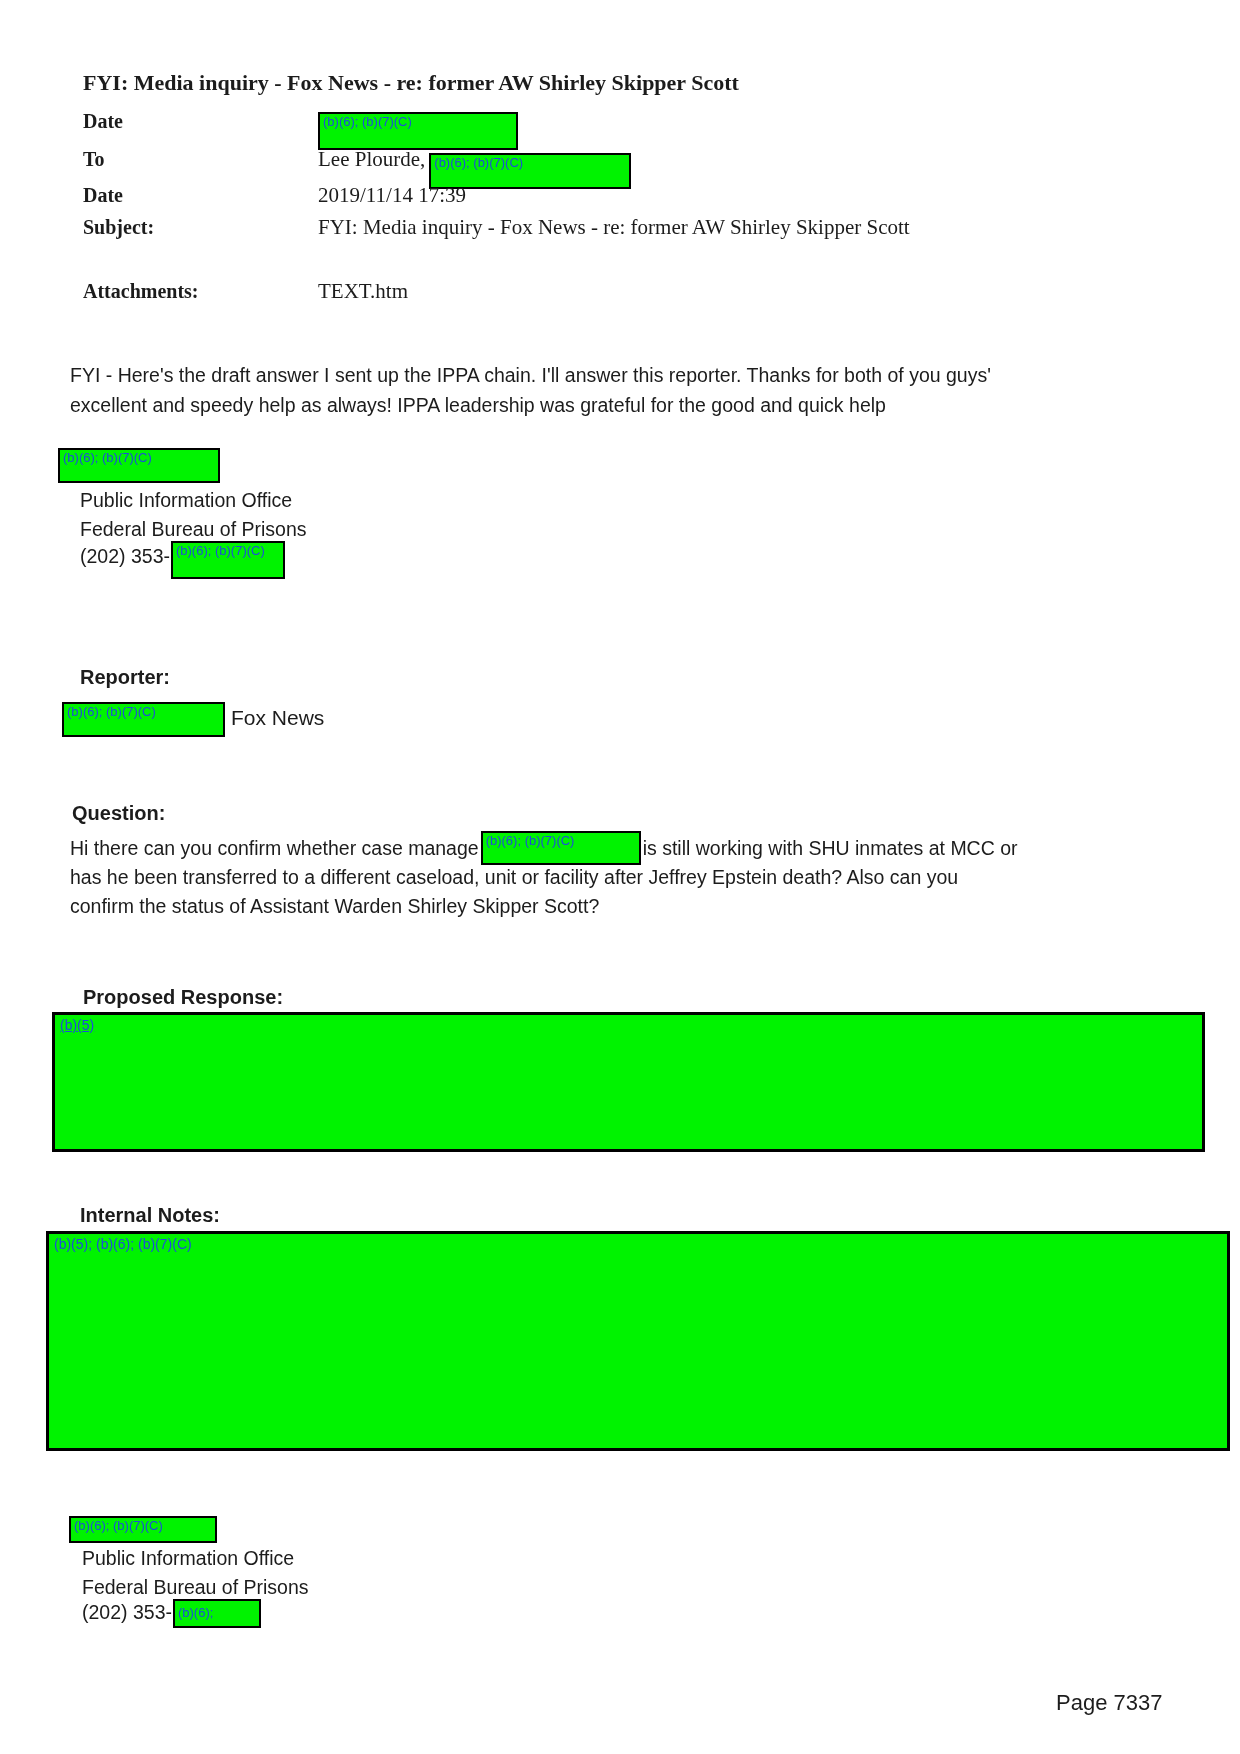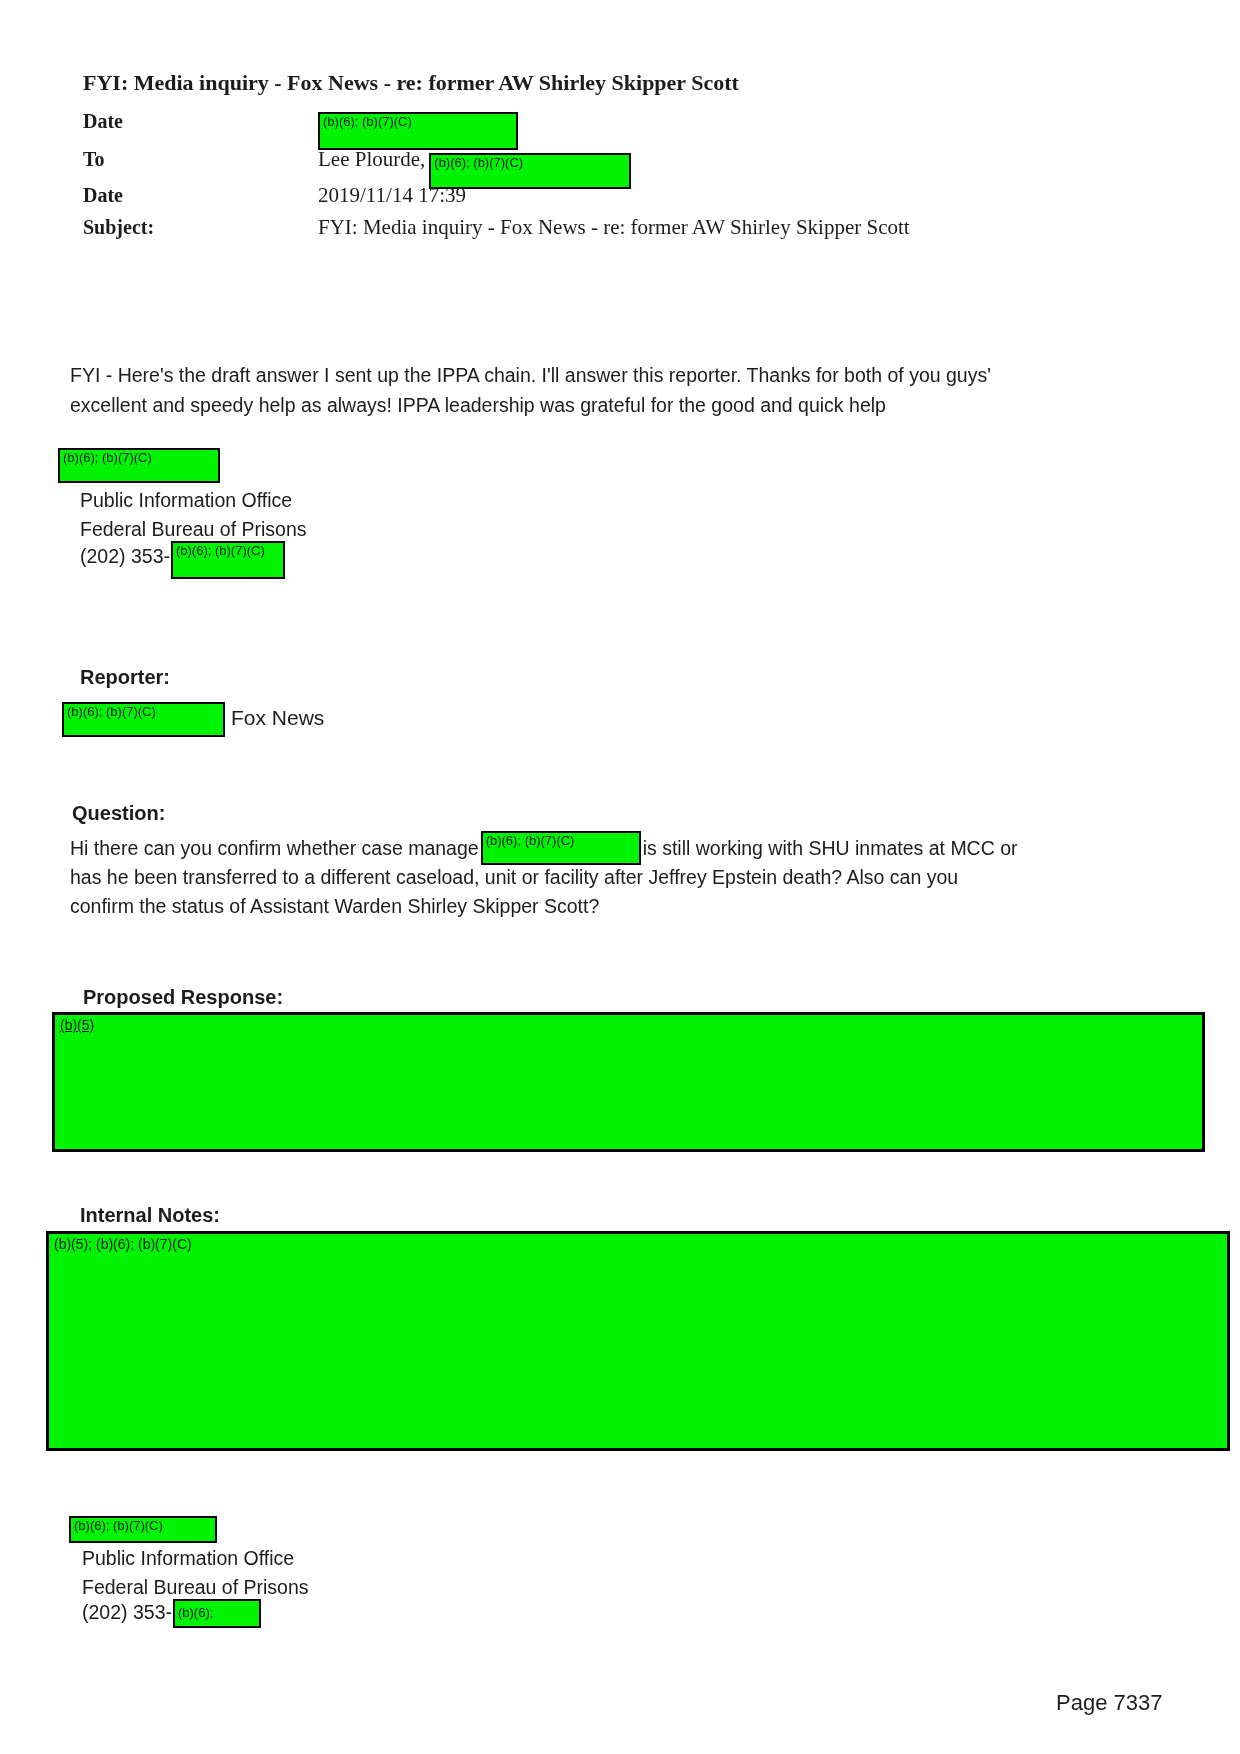--- a/index.html
+++ b/index.html
@@ -4,21 +4,21 @@
 <style>
   html,body{margin:0;padding:0;background:#ffffff;}
   .page{position:relative;width:1240px;height:1754px;background:#ffffff;
         font-family:"Liberation Sans",sans-serif;color:#1c1c1c;overflow:hidden;padding-left:28px;}
   .abs{position:absolute;}
   .serif{font-family:"Liberation Serif",serif;}
   .pre{white-space:pre-line;}
 
   
   .redact{display:inline-block;box-sizing:border-box;background:#00f300;border:2px solid #000;
-          color:#0f172a;font-family:"Liberation Sans",sans-serif;font-size:13px;line-height:14px;
+          color:#1d4ed8;font-family:"Liberation Sans",sans-serif;font-size:13px;line-height:14px;
           padding:1px 3px;vertical-align:top;overflow:hidden;text-align:left;white-space:pre-line;}
   .redact.big{border-width:3px;font-size:14px;line-height:16px;padding:2px 5px;}
 
   
   #title{left:83px;top:70px;font-size:22px;font-weight:bold;}
   #hdr{left:83px;top:108px;width:1100px;}
   .hrow{display:flex;align-items:flex-start;}
   .hlabel{width:235px;flex:0 0 235px;font-weight:bold;font-size:20px;line-height:26px;}
   .hvalue{font-size:21px;line-height:26px;}
   .hrow-from{height:38px;}
@@ -80,20 +80,24 @@
       <div class="hvalue serif"><span>Lee Plourde,</span><span class="redact box-to">(b)(6); (b)(7)(C)</span></div>
     </div>
     <div class="hrow hrow-date">
       <div class="hlabel serif">Date</div>
       <div class="hvalue serif">2019/11/14 17:39</div>
     </div>
     <div class="hrow hrow-subject">
       <div class="hlabel serif">Subject:</div>
       <div class="hvalue serif subject-val">FYI: Media inquiry - Fox News - re: former AW Shirley Skipper Scott</div>
     </div>
+    <div class="hrow hrow-attach">
+      <div class="hlabel serif">Attachments:</div>
+      <div class="hvalue serif">TEXT.htm</div>
+    </div>
   </div>
 
   <div id="intro" class="abs pre">FYI - Here's the draft answer I sent up the IPPA chain.  I'll answer this reporter.  Thanks for both of you guys'
 excellent and speedy help as always! IPPA leadership was grateful for the good and quick help</div>
 
   <span id="sig1-box" class="abs redact">(b)(6); (b)(7)(C)</span>
   <div id="sig1-lines" class="abs pre">Public Information Office
 Federal Bureau of Prisons</div>
   <div id="sig1-phone" class="abs"><span>(202) 353-</span><span class="redact box-phone1">(b)(6); (b)(7)(C)</span></div>
 

